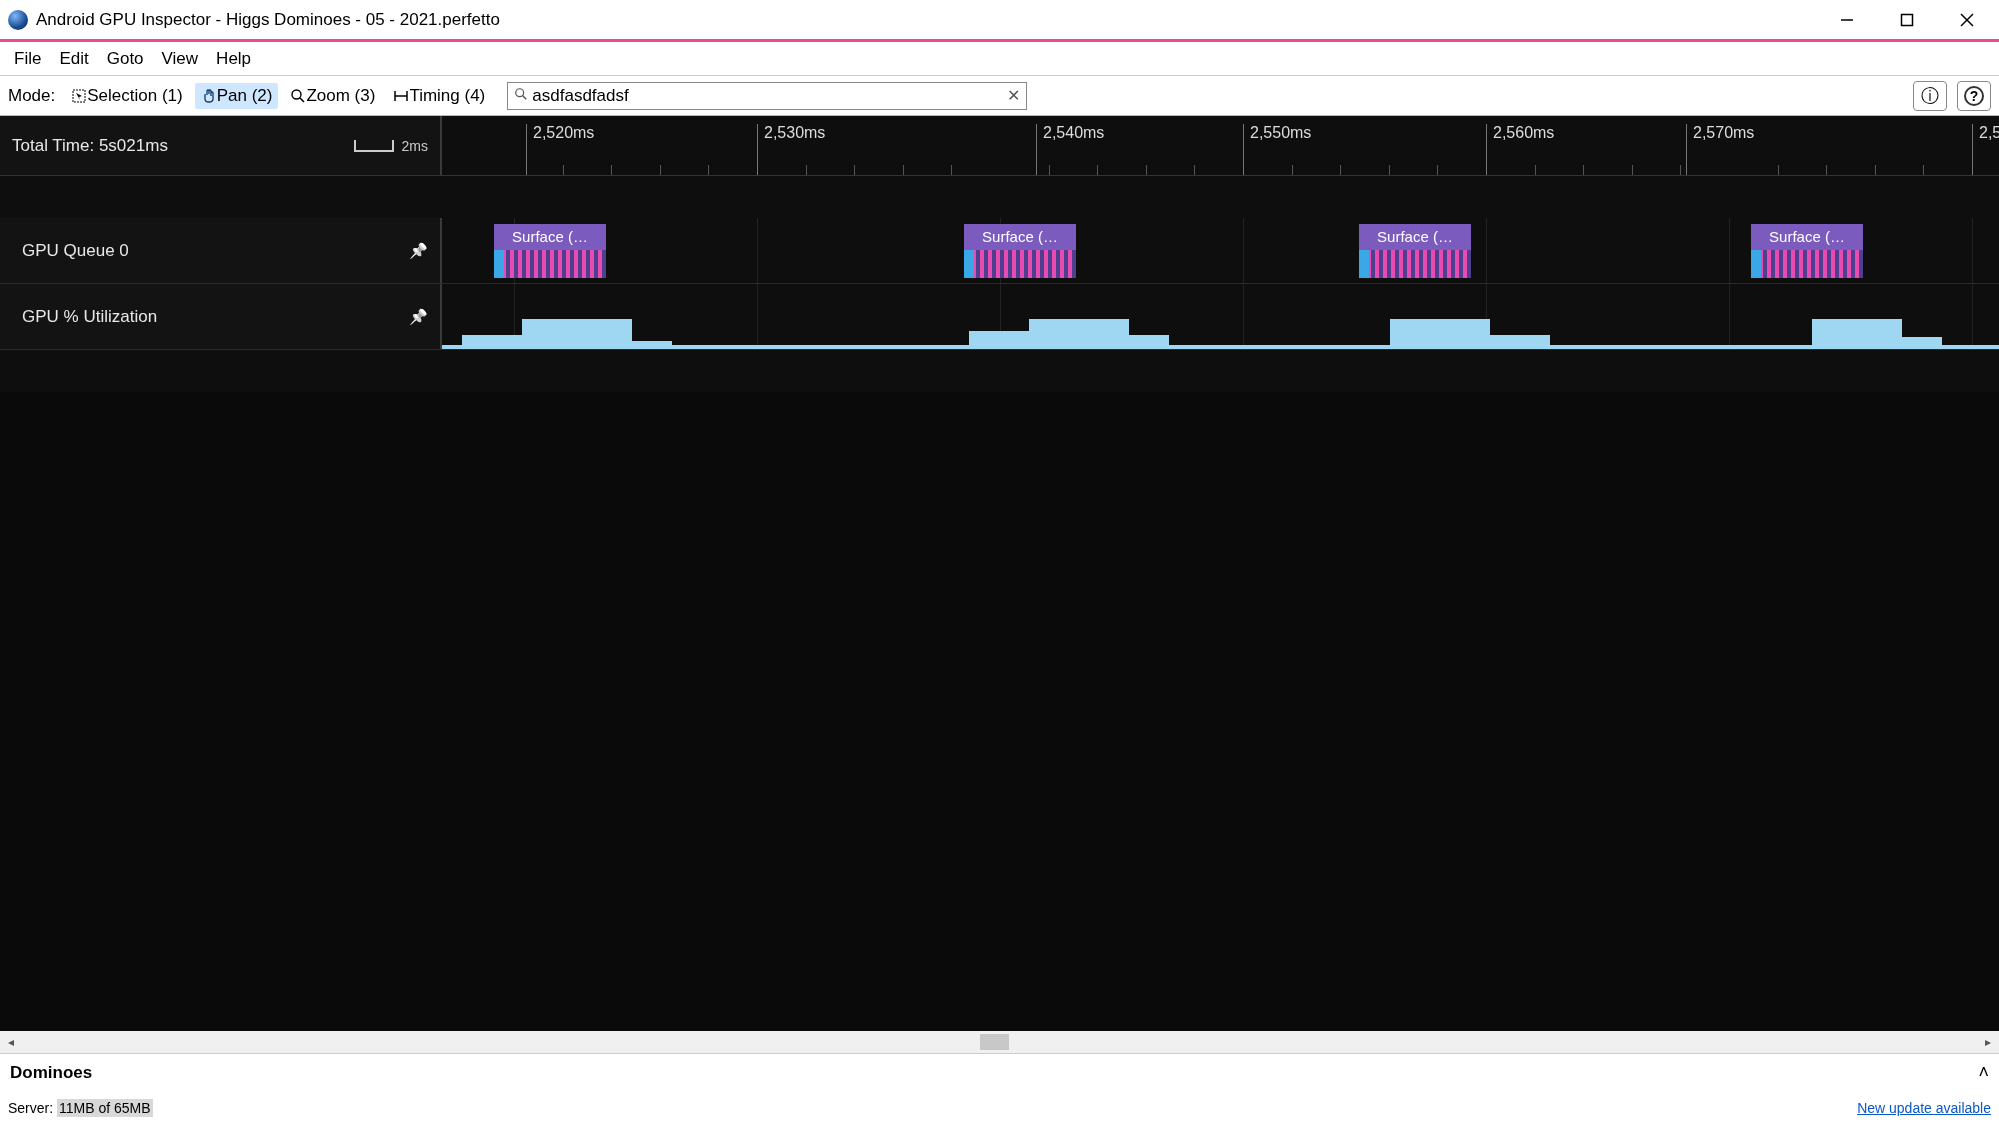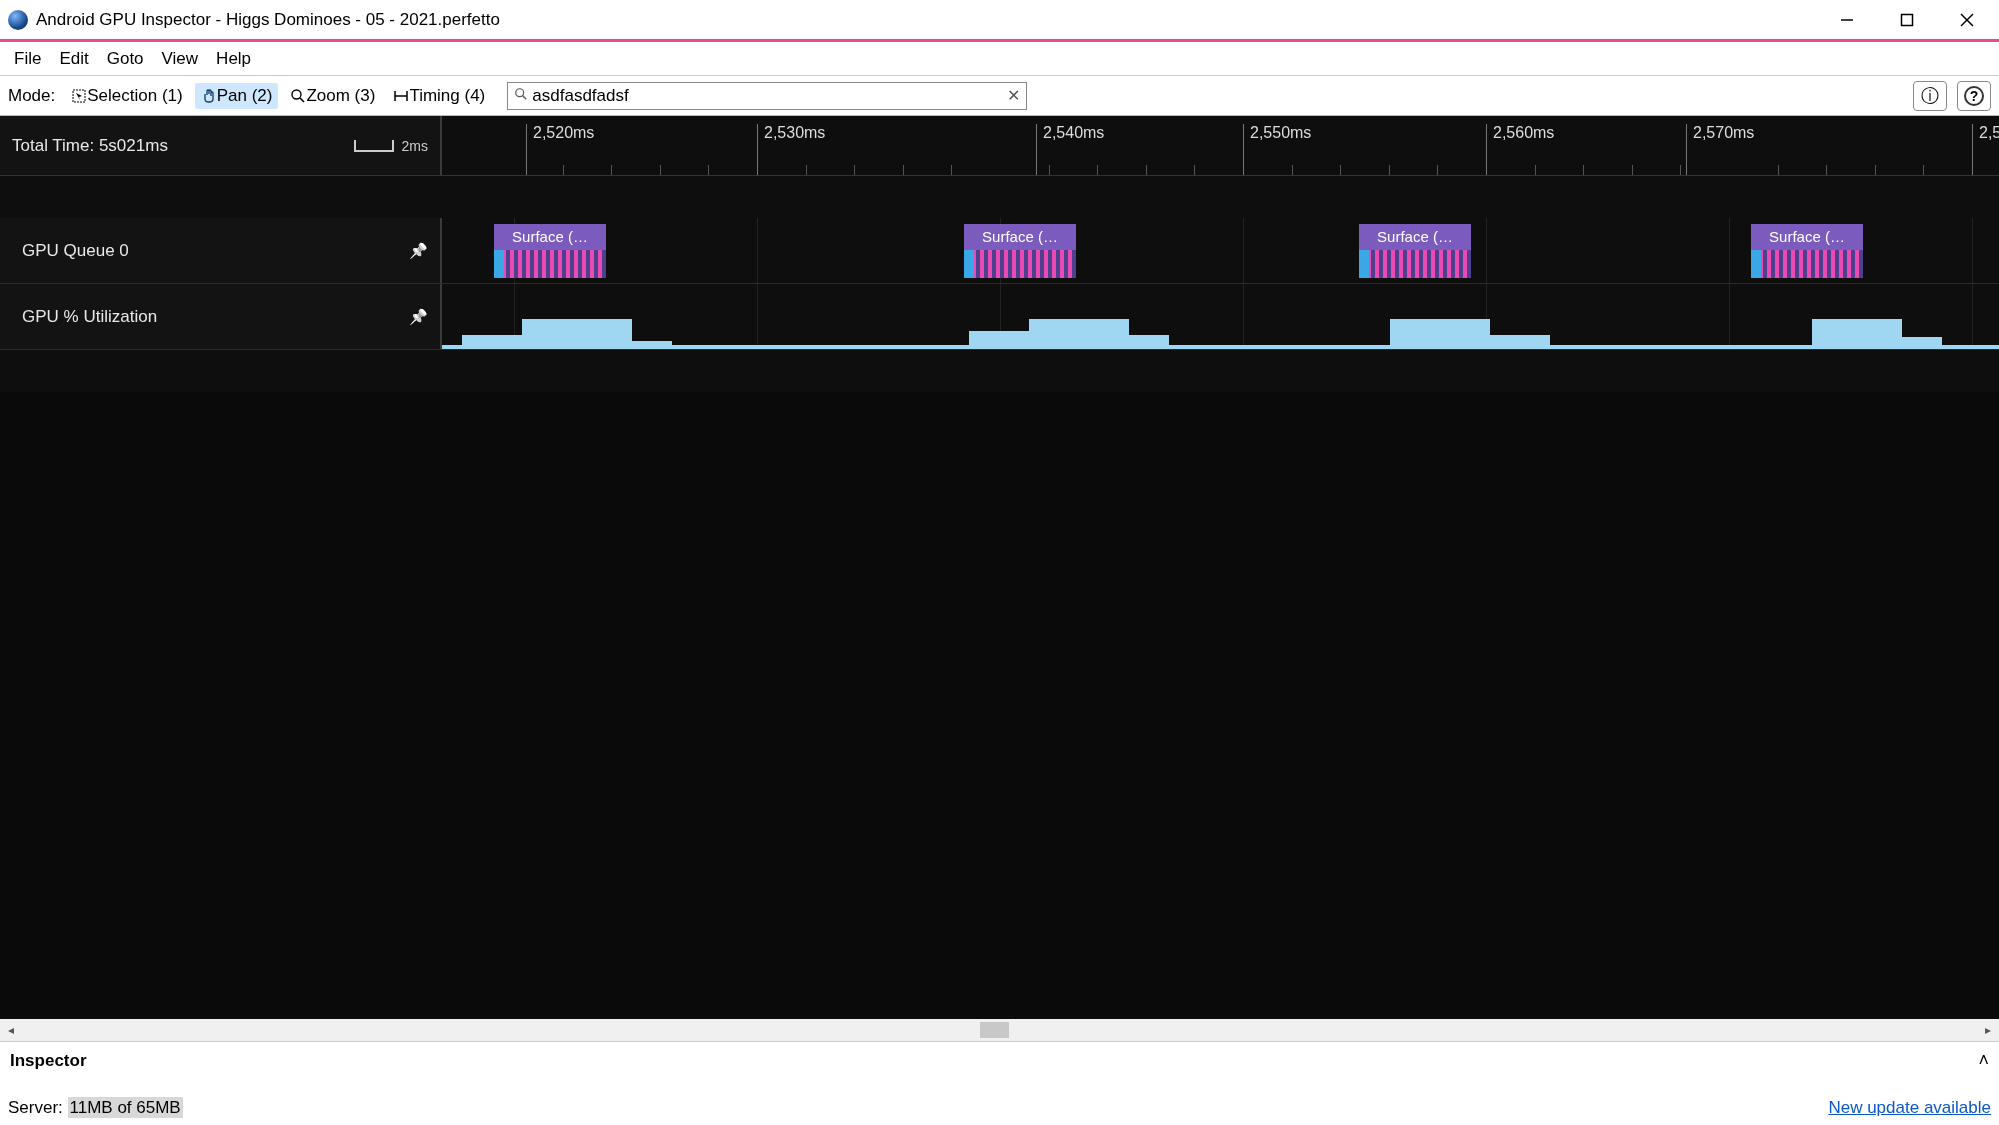--- a/index.html
+++ b/index.html
@@ -255,23 +255,22 @@
     background:#fff;
   }
   .selpanel .chev { font-size:18px; font-weight:normal; cursor:default; }
   
   .statusbar {
     height: 34px;
     display:flex;
     align-items:center;
     justify-content:space-between;
     padding: 0 8px;
-    font-size:17px;
+    font-size:14px;
     background:#fff;
-    margin-top:12px;
   }
   .statusbar .mem .hl { background:#d8d8d8; padding: 1px 2px; }
   .statusbar .updatelink { color:#0a58ca; text-decoration: underline; cursor:default; }
 </style>
 </head>
 <body>
 
 <div class="titlebar">
   <div class="appicon"></div>
   <div class="title">Android GPU Inspector - Higgs Dominoes - 05 - 2021.perfetto</div>
@@ -485,21 +484,21 @@
 
 <div class="hscroll">
   <div class="arrow">◂</div>
   <div class="track">
     <div class="thumb" id="scrollthumb" style="left: 49%; width: 1.5%;"></div>
   </div>
   <div class="arrow">▸</div>
 </div>
 
 <div class="selpanel">
-  <span>Inspector</span>
+  <span>Dominoes</span>
   <span class="chev">˄</span>
 </div>
 
 <div class="statusbar">
   <span class="mem">
     <span>Server: </span><span class="hl">11MB of 65MB</span>
   </span>
   <span class="updatelink">New update available</span>
 </div>
 

